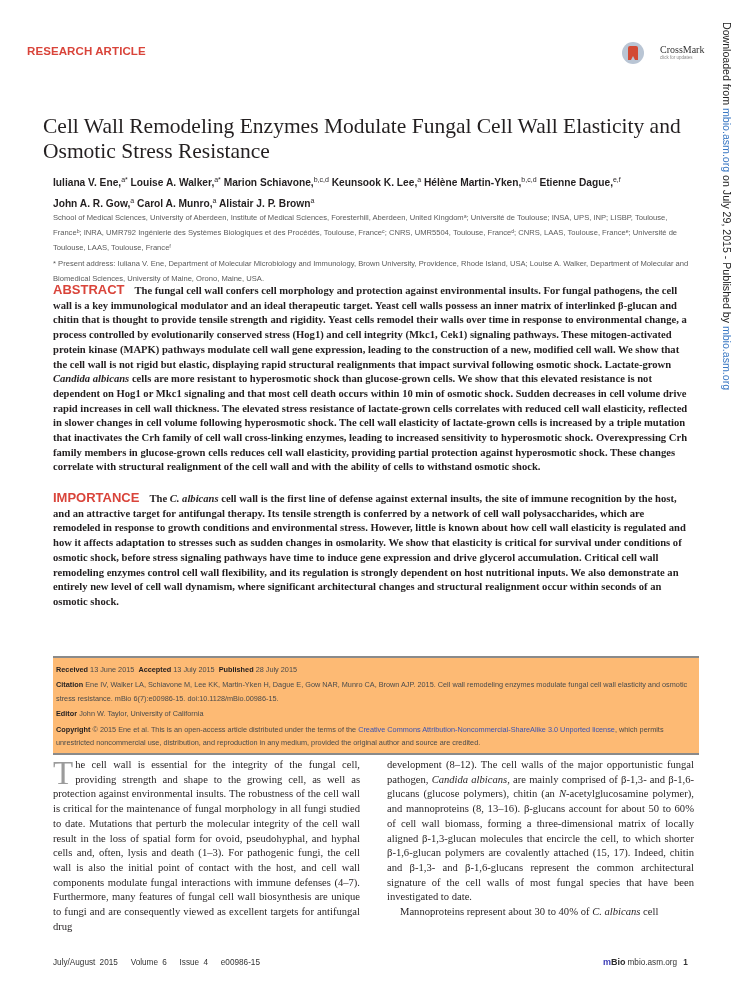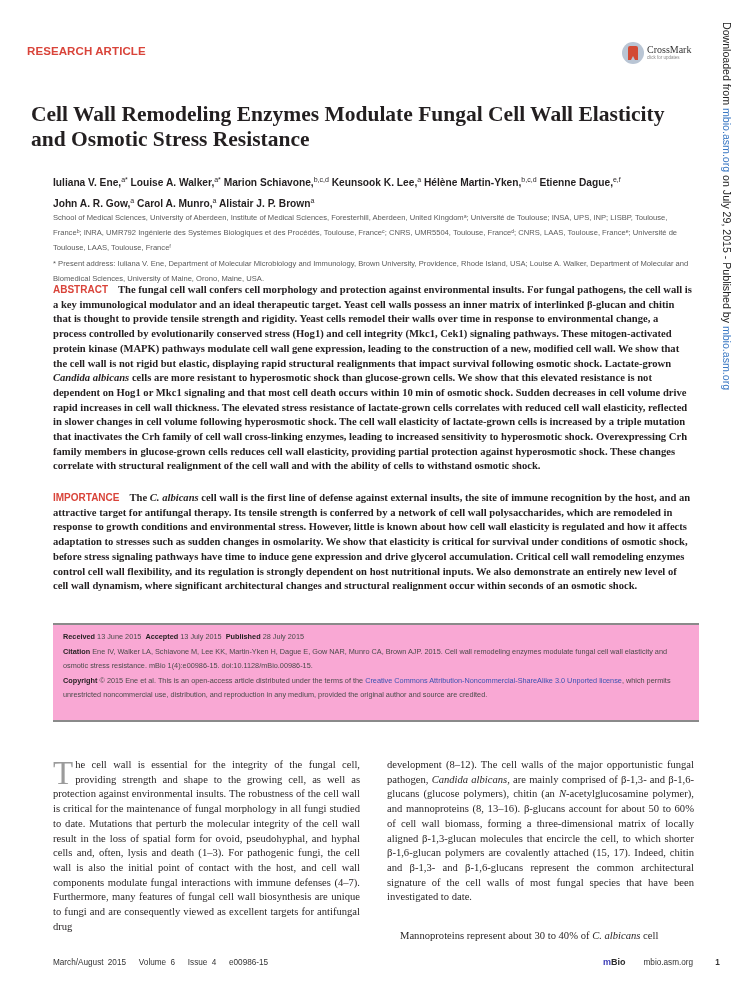--- a/index.html
+++ b/index.html
@@ -2,60 +2,60 @@
 <html><head>
 <meta charset="utf-8">
 <style>
   html, body { margin:0; padding:0; background:#ffffff; }
   body { width:747px; height:1000px; position:relative; overflow:hidden; color:#231f20; }
   .sans { font-family:"Liberation Sans", "DejaVu Sans", sans-serif; }
   .serif { font-family:"Liberation Serif", "DejaVu Serif", serif; }
 
   .section-label { position:absolute; left:27px; top:45px; font-size:11.5px; font-weight:bold; color:#d9443a; letter-spacing:0.1px; }
 
-  .crossmark { position:absolute; left:622px; top:42px; display:flex; align-items:center; gap:3px; }
+  .crossmark { position:absolute; left:622px; top:42px; display:flex; align-items:center; gap:16px; }
   .cm-circle { width:22px; height:22px; border-radius:50%; background:#b9c5d4; display:flex; align-items:center; justify-content:center; }
   .cm-inner { width:10px; height:14px; background:#d24a34; border-radius:2px 2px 0 0; position:relative; }
   .cm-inner:after { content:""; position:absolute; left:3px; bottom:0; border-left:2px solid transparent; border-right:2px solid transparent; border-bottom:4px solid #b9c5d4; }
   .cm-text { display:flex; flex-direction:column; line-height:1; }
   .cm-title { font-size:10px; color:#333; }
   .cm-sub { font-size:4.5px; color:#888; margin-top:1px; }
 
   .side-note { position:absolute; left:713px; top:22px; width:20px; height:310px; }
   .side-note-inner { position:absolute; left:0; top:0; transform-origin:0 0; transform:translate(20px,0) rotate(90deg); white-space:nowrap; font-size:10.6px; color:#222; }
   .side-note-inner .lnk { color:#3a78c3; }
 
   .title { position:absolute; left:27px; top:98px; width:640px; font-size:21.5px; line-height:25px; color:#231f20; }
 
   .authors { position:absolute; left:53px; top:171px; width:640px; font-size:10.2px; font-weight:bold; line-height:18px; color:#231f20; }
   .authors sup { font-size:7px; font-weight:normal; vertical-align:4px; }
 
   .affil { position:absolute; left:53px; top:210px; width:640px; font-size:7.6px; line-height:15px; color:#5a5a5a; }
   .present { position:absolute; left:53px; top:256px; width:640px; font-size:7.6px; line-height:15px; color:#5a5a5a; }
 
   .abstract { position:absolute; left:53px; top:283px; width:640px; font-size:10.6px; font-weight:bold; line-height:14.7px; color:#231f20; }
-  .kw { font-family:"Liberation Sans", sans-serif; color:#d9443a; font-size:10px; font-weight:bold; margin-right:10px; }
+  .kw { font-family:"Liberation Sans", sans-serif; color:#d9443a; font-size:13px; font-weight:bold; margin-right:10px; }
   .abstract i { font-style:italic; }
 
   .importance { position:absolute; left:53px; top:491px; width:640px; font-size:10.6px; font-weight:bold; line-height:14.7px; color:#231f20; }
 
-  .meta-box { position:absolute; left:53px; top:623px; width:646px; height:99px; background:#f9a8d4; border-top:2px solid #8a8a8a; border-bottom:2px solid #8a8a8a; box-sizing:border-box; padding:5px 10px 0 10px; font-size:7.3px; line-height:13.4px; color:#4b4b4b; }
+  .meta-box { position:absolute; left:53px; top:656px; width:646px; height:99px; background:#fdba74; border-top:2px solid #8a8a8a; border-bottom:2px solid #8a8a8a; box-sizing:border-box; padding:5px 10px 0 3px; font-size:7.3px; line-height:13.4px; color:#4b4b4b; }
   .meta-box b { color:#231f20; }
   .meta-box .lnk { color:#3a53b3; }
   .meta-box .row { margin-bottom:2px; }
 
   .col { position:absolute; top:758px; width:307px; font-size:10.6px; line-height:14.7px; color:#231f20; text-align:justify; }
   .col-left { left:53px; }
   .col-right { left:387px; }
   .dropcap { float:left; font-size:33px; line-height:26px; color:#9b9b9b; margin:2px 2px 0 0; }
   .col p { margin:0; }
-  .col .indent { text-indent:13px;margin-top:24px; }
+  .col .indent { text-indent:13px; }
 
   .footer-left { position:absolute; left:53px; top:958px; font-size:8.2px; color:#333; word-spacing:2px; }
-  .footer-right { position:absolute; left:603px; top:957px; font-size:8.2px; color:#333; display:flex; align-items:center; gap:18px; }
+  .footer-right { position:absolute; left:603px; top:957px; font-size:8.2px; color:#333; display:flex; align-items:center; gap:2px; }
   .mbio-logo { font-weight:bold; font-size:9px; color:#2b2b2b; }
   .mbio-logo .m { color:#3b3bb5; }
   .page-num { font-weight:bold; margin-left:4px; }
 </style>
 </head>
 <body>
 
 <div class="section-label sans">RESEARCH ARTICLE</div>
 
 <div class="crossmark sans">
@@ -67,21 +67,21 @@
     <span class="cm-sub">click for updates</span>
   </div>
 </div>
 
 <div class="side-note sans">
   <div class="side-note-inner">
     <span>Downloaded from </span><span class="lnk">mbio.asm.org</span><span> on July 29, 2015 - Published by </span><span class="lnk">mbio.asm.org</span>
   </div>
 </div>
 
-<h1 class="title serif" style="margin:4px;font-weight:bold;">Cell Wall Remodeling Enzymes Modulate Fungal Cell Wall Elasticity and Osmotic Stress Resistance</h1>
+<h1 class="title serif" style="margin:16px;font-weight:normal;">Cell Wall Remodeling Enzymes Modulate Fungal Cell Wall Elasticity and Osmotic Stress Resistance</h1>
 
 <div class="authors sans">
   <span><span>Iuliana V. Ene,</span><sup>a*</sup></span>
   <span><span>Louise A. Walker,</span><sup>a*</sup></span>
   <span><span>Marion Schiavone,</span><sup>b,c,d</sup></span>
   <span><span>Keunsook K. Lee,</span><sup>a</sup></span>
   <span><span>Hélène Martin-Yken,</span><sup>b,c,d</sup></span>
   <span><span>Etienne Dague,</span><sup>e,f</sup></span><br>
   <span><span>John A. R. Gow,</span><sup>a</sup></span>
   <span><span>Carol A. Munro,</span><sup>a</sup></span>
@@ -99,34 +99,37 @@
   <span class="kw">IMPORTANCE</span><span>The </span><i>C. albicans</i><span> cell wall is the first line of defense against external insults, the site of immune recognition by the host, and an attractive target for antifungal therapy. Its tensile strength is conferred by a network of cell wall polysaccharides, which are remodeled in response to growth conditions and environmental stress. However, little is known about how cell wall elasticity is regulated and how it affects adaptation to stresses such as sudden changes in osmolarity. We show that elasticity is critical for survival under conditions of osmotic shock, before stress signaling pathways have time to induce gene expression and drive glycerol accumulation. Critical cell wall remodeling enzymes control cell wall flexibility, and its regulation is strongly dependent on host nutritional inputs. We also demonstrate an entirely new level of cell wall dynamism, where significant architectural changes and structural realignment occur within seconds of an osmotic shock.</span>
 </div>
 
 <div class="meta-box sans">
   <div class="row">
     <b>Received</b> <span>13 June 2015</span>&nbsp;
     <b>Accepted</b> <span>13 July 2015</span>&nbsp;
     <b>Published</b> <span>28 July 2015</span>
   </div>
   <div class="row">
-    <b>Citation</b> <span>Ene IV, Walker LA, Schiavone M, Lee KK, Martin-Yken H, Dague E, Gow NAR, Munro CA, Brown AJP. 2015. Cell wall remodeling enzymes modulate fungal cell wall elasticity and osmotic stress resistance. mBio 1(4):e00986-15. doi:10.1128/mBio.00986-15.</span>
+    <b>Citation</b> <span>Ene IV, Walker LA, Schiavone M, Lee KK, Martin-Yken H, Dague E, Gow NAR, Munro CA, Brown AJP. 2015. Cell wall remodeling enzymes modulate fungal cell wall elasticity and osmotic stress resistance. mBio 6(7):e00986-15. doi:10.1128/mBio.00986-15.</span>
+  </div>
+  <div class="row">
+    <b>Editor</b> <span>John W. Taylor, University of California</span>
   </div>
   <div class="row">
     <b>Copyright</b> <span>© 2015 Ene et al. This is an open-access article distributed under the terms of the </span><span class="lnk">Creative Commons Attribution-Noncommercial-ShareAlike 3.0 Unported license</span><span>, which permits unrestricted noncommercial use, distribution, and reproduction in any medium, provided the original author and source are credited.</span>
   </div>
 </div>
 
 <div class="col col-left serif">
   <p><span class="dropcap">T</span><span>he cell wall is essential for the integrity of the fungal cell, providing strength and shape to the growing cell, as well as protection against environmental insults. The robustness of the cell wall is critical for the maintenance of fungal morphology in all fungi studied to date. Mutations that perturb the molecular integrity of the cell wall result in the loss of spatial form for ovoid, pseudohyphal, and hyphal cells and, often, lysis and death (1–3). For pathogenic fungi, the cell wall is also the initial point of contact with the host, and cell wall components modulate fungal interactions with immune defenses (4–7). Furthermore, many features of fungal cell wall biosynthesis are unique to fungi and are consequently viewed as excellent targets for antifungal drug</span></p>
 </div>
 
 <div class="col col-right serif">
   <p><span>development (8–12). The cell walls of the major opportunistic fungal pathogen, </span><i>Candida albicans</i><span>, are mainly comprised of β-1,3- and β-1,6-glucans (glucose polymers), chitin (an </span><i>N</i><span>-acetylglucosamine polymer), and mannoproteins (8, 13–16). β-glucans account for about 50 to 60% of cell wall biomass, forming a three-dimensional matrix of locally aligned β-1,3-glucan molecules that encircle the cell, to which shorter β-1,6-glucan polymers are covalently attached (15, 17). Indeed, chitin and β-1,3- and β-1,6-glucans represent the common architectural signature of the cell walls of most fungal species that have been investigated to date.</span></p>
   <p class="indent"><span>Mannoproteins represent about 30 to 40% of </span><i>C. albicans</i><span> cell</span></p>
 </div>
 
-<div class="footer-left sans" style="white-space:pre;">March/August 2015   Volume 6   Issue 4   e00986-15</div>
+<div class="footer-left sans" style="white-space:pre;">July/August 2015   Volume 6   Issue 4   e00986-15</div>
 <div class="footer-right sans">
   <span class="mbio-logo"><span class="m">m</span><span>Bio</span></span>
   <span>mbio.asm.org</span>
   <span class="page-num">1</span>
 </div>
 
 </body></html>

